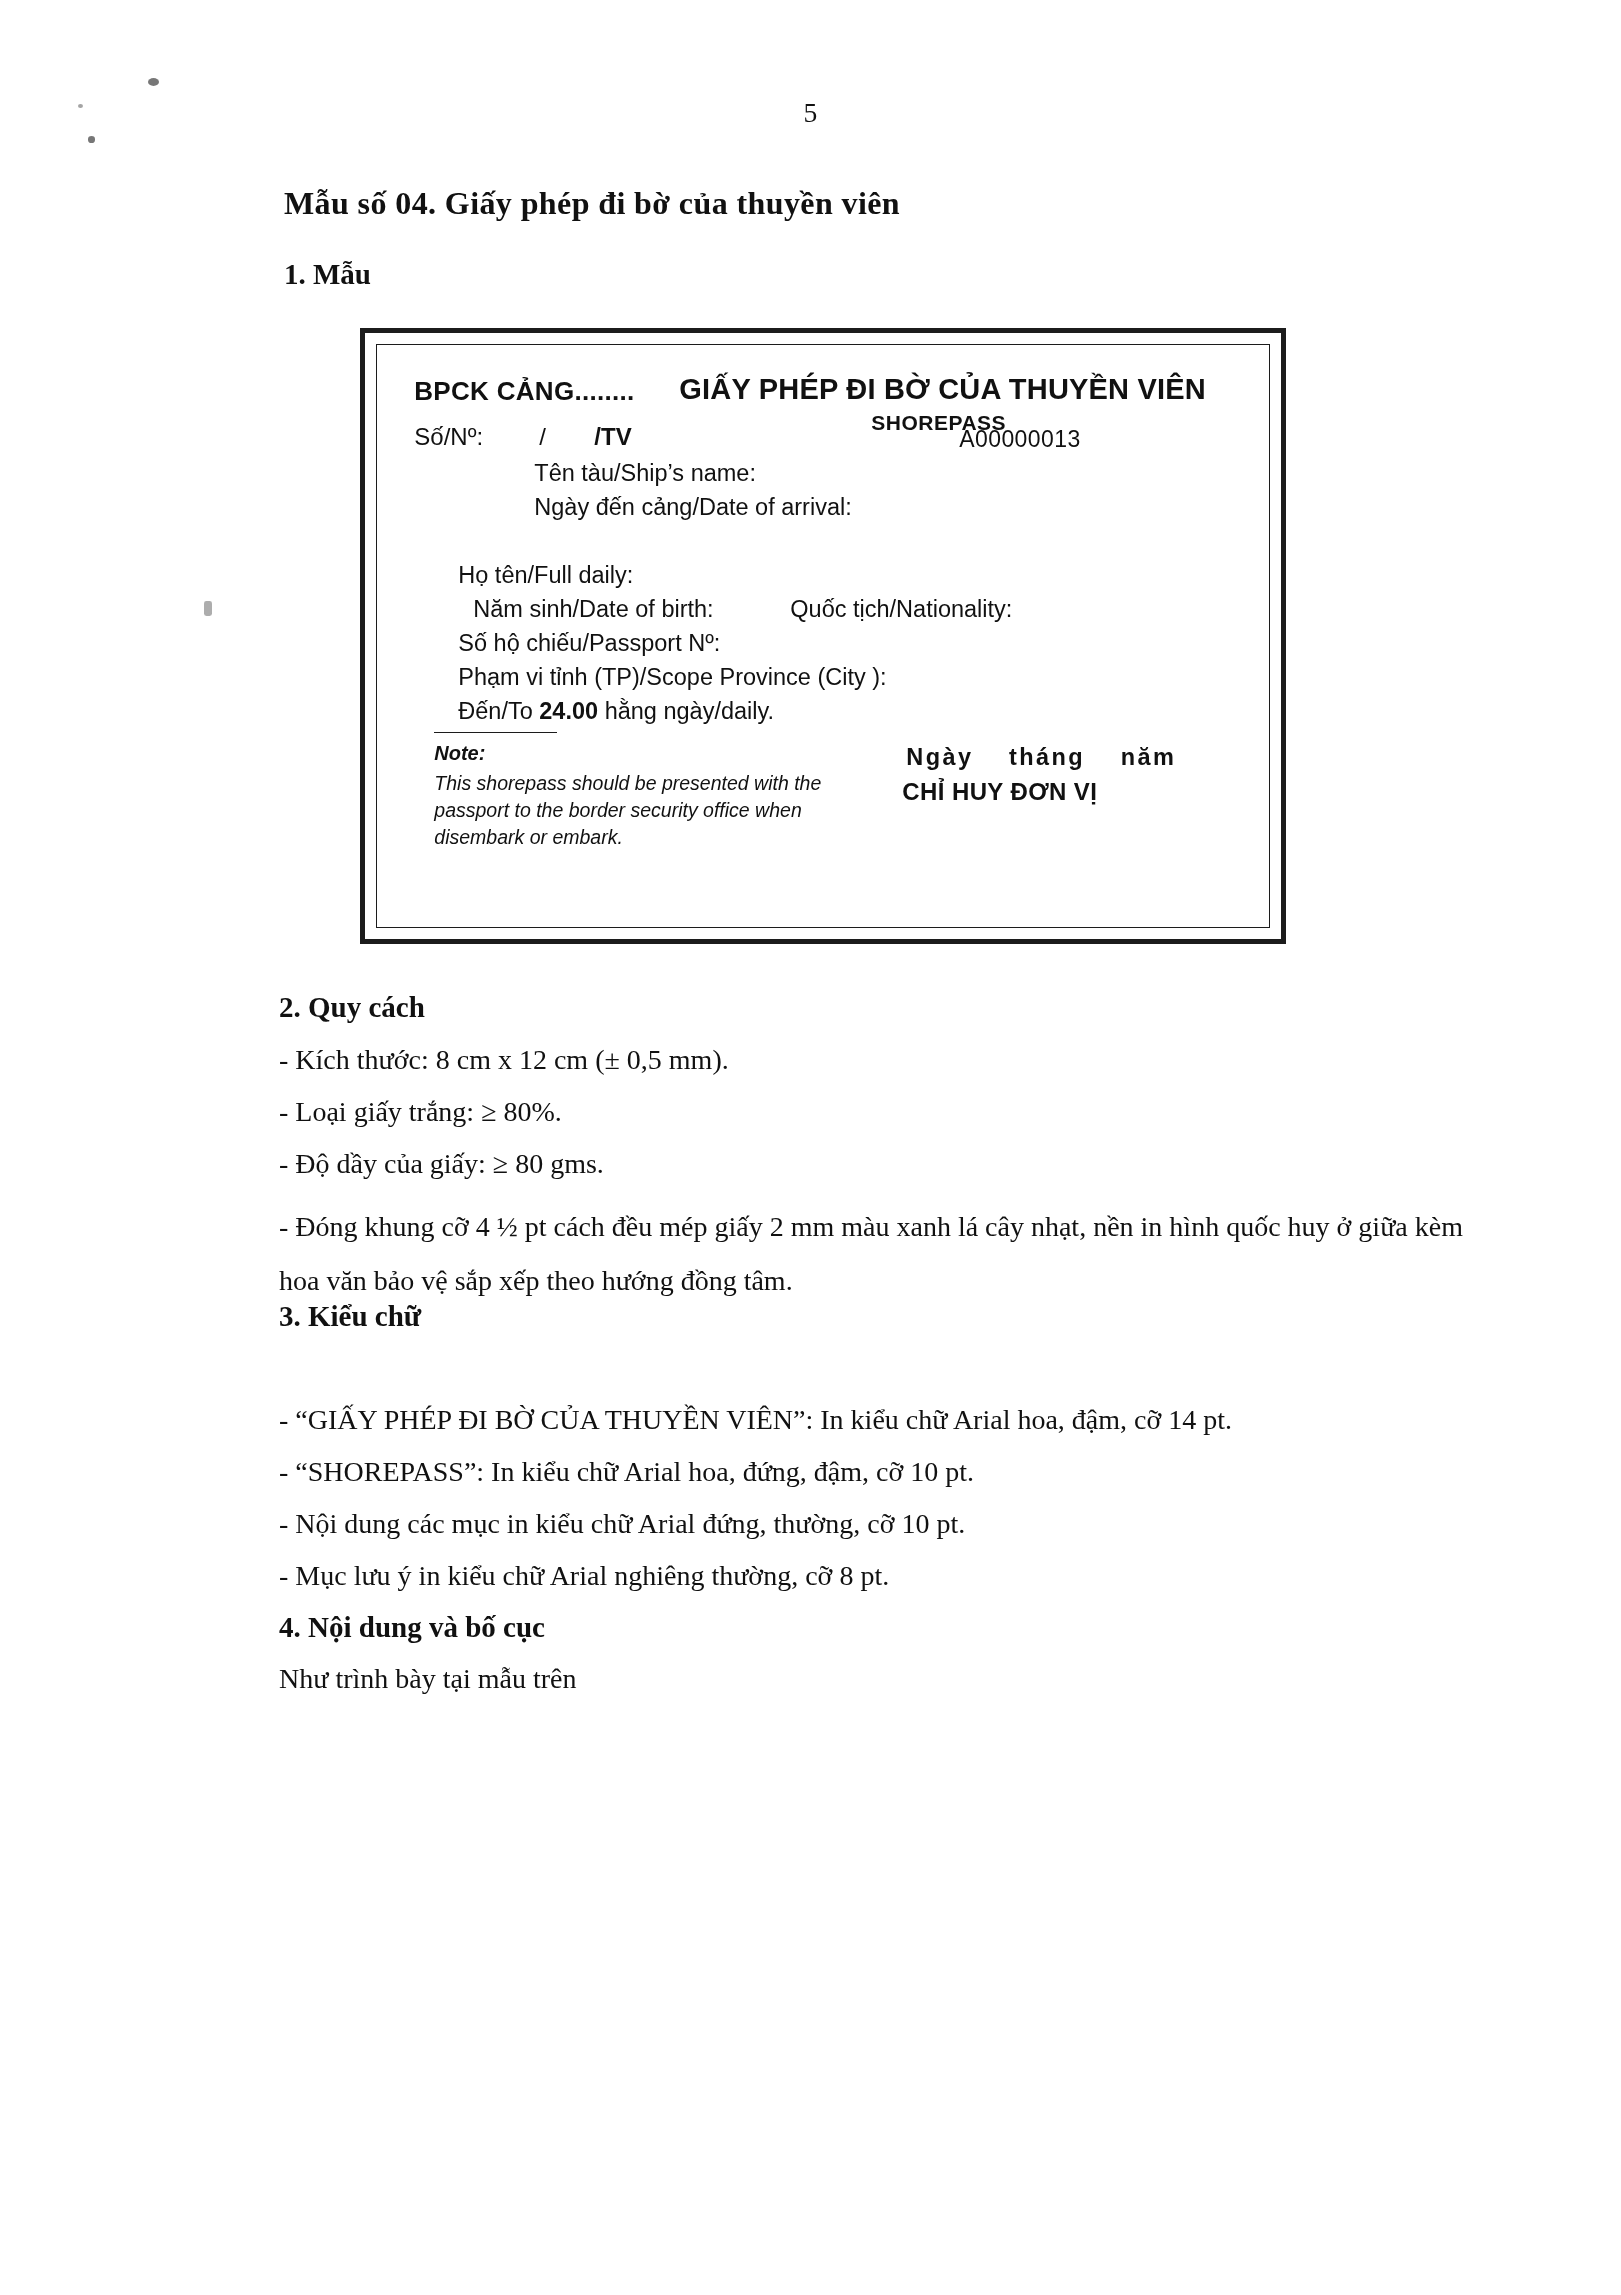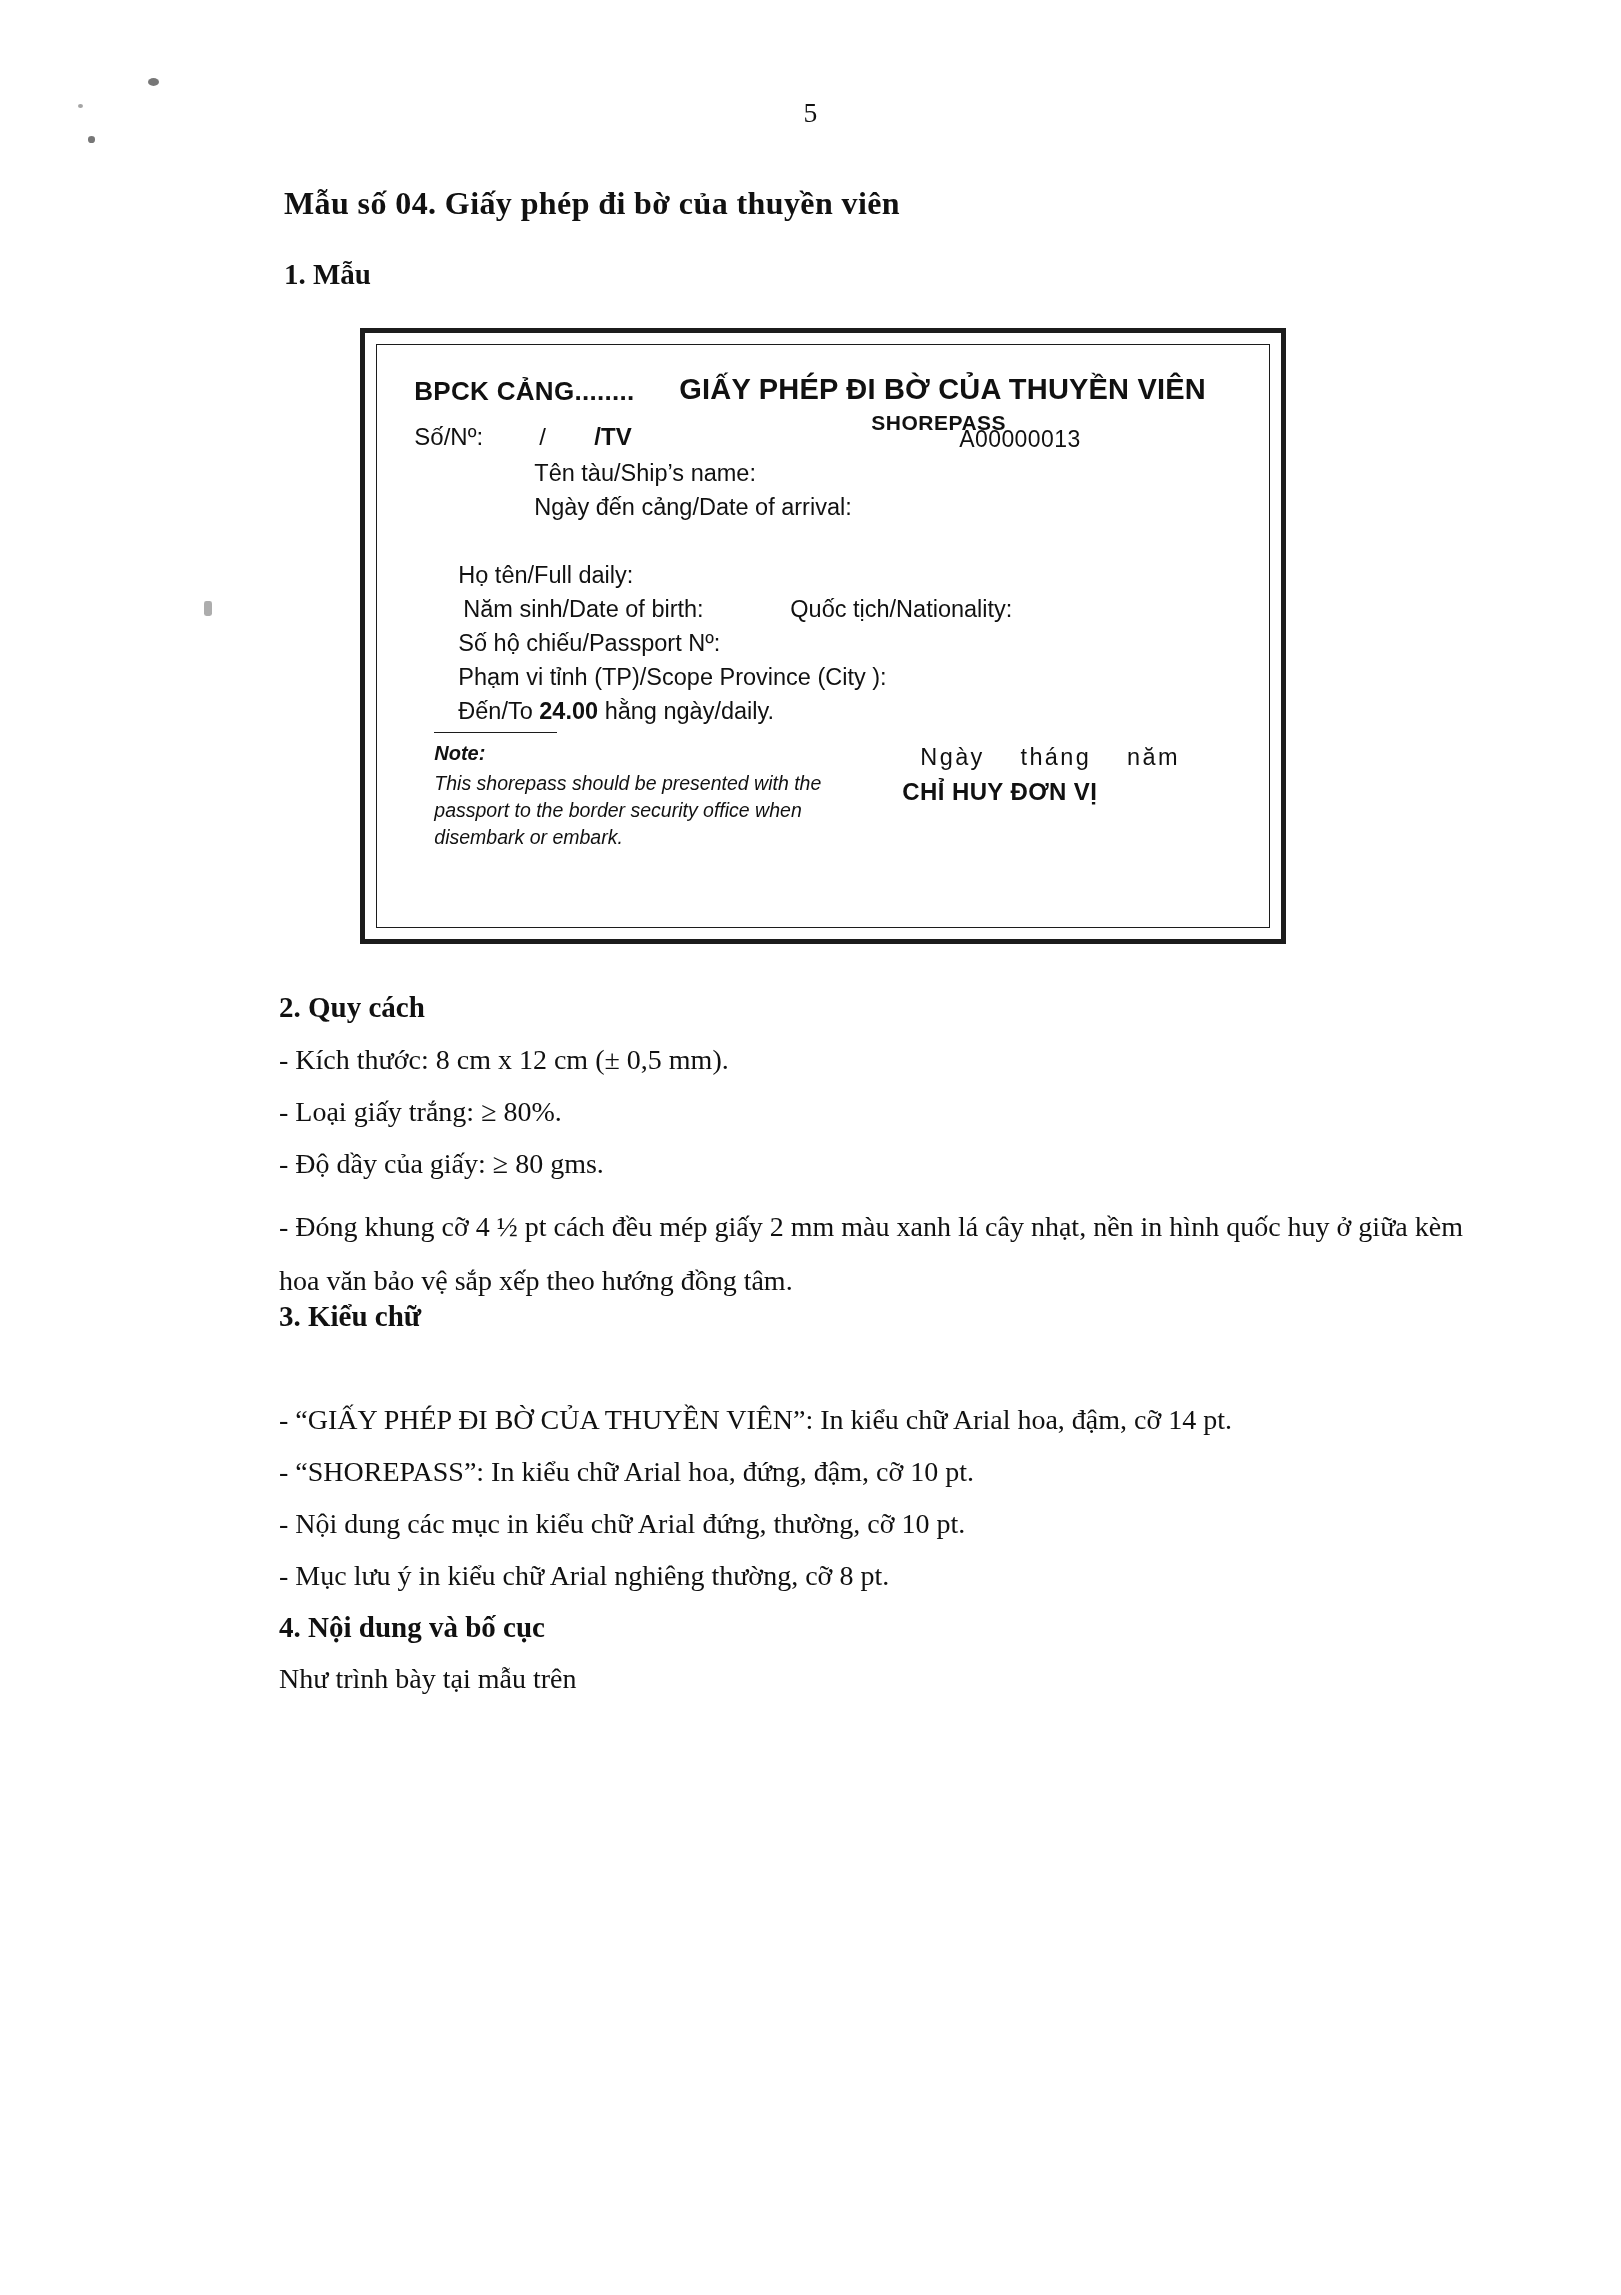--- a/index.html
+++ b/index.html
@@ -101,21 +101,21 @@
     font-size: 21px; font-weight: bold; letter-spacing: 0.5px;
   }
   .so-no { left: 37px; top: 78px; font-size: 24px; }
   .slash1 { left: 162px; top: 78px; font-size: 24px; }
   .tv { left: 217px; top: 78px; font-size: 24px; font-weight: bold; }
   .serial { left: 582px; top: 81px; font-size: 23px; letter-spacing: 0.4px; }
   .ship-name { left: 157px; top: 115px; font-size: 23.5px; }
   .arrival { left: 157px; top: 149px; font-size: 23.5px; }
 
   .fullname { left: 81px; top: 217px; font-size: 23.5px; }
-  .dob { left: 86px; top: 251px; font-size: 23.5px; }
+  .dob { left: 96px; top: 251px; font-size: 23.5px; }
   .nationality { left: 413px; top: 251px; font-size: 23.5px; }
   .passport { left: 81px; top: 285px; font-size: 23.5px; }
   .scope { left: 81px; top: 319px; font-size: 23.5px; }
   .dento { left: 81px; top: 353px; font-size: 23.5px; }
   .dento b { font-weight: bold; }
 
   .note-rule {
     position: absolute;
     left: 57px; top: 387px;
     width: 123px; height: 0;
@@ -124,22 +124,22 @@
   .note-label {
     left: 57px; top: 397px;
     font-size: 20px; font-style: italic; font-weight: bold;
   }
   .note-body {
     left: 57px; top: 425px;
     font-size: 19.5px; font-style: italic; line-height: 27px;
     width: 405px; white-space: normal;
   }
   .date-line {
-    left: 543px; top: 399px;
-    font-size: 23.5px; letter-spacing: 2.4px;
+    left: 529px; top: 399px;
+    font-size: 23.5px; letter-spacing: 2.4px; font-weight: bold;
   }
   .chihuy {
     left: 525px; top: 433px;
     font-size: 24px; font-weight: bold; letter-spacing: 0.4px;
   }
 </style>
 </head>
 <body>
 
 <div class="page">

